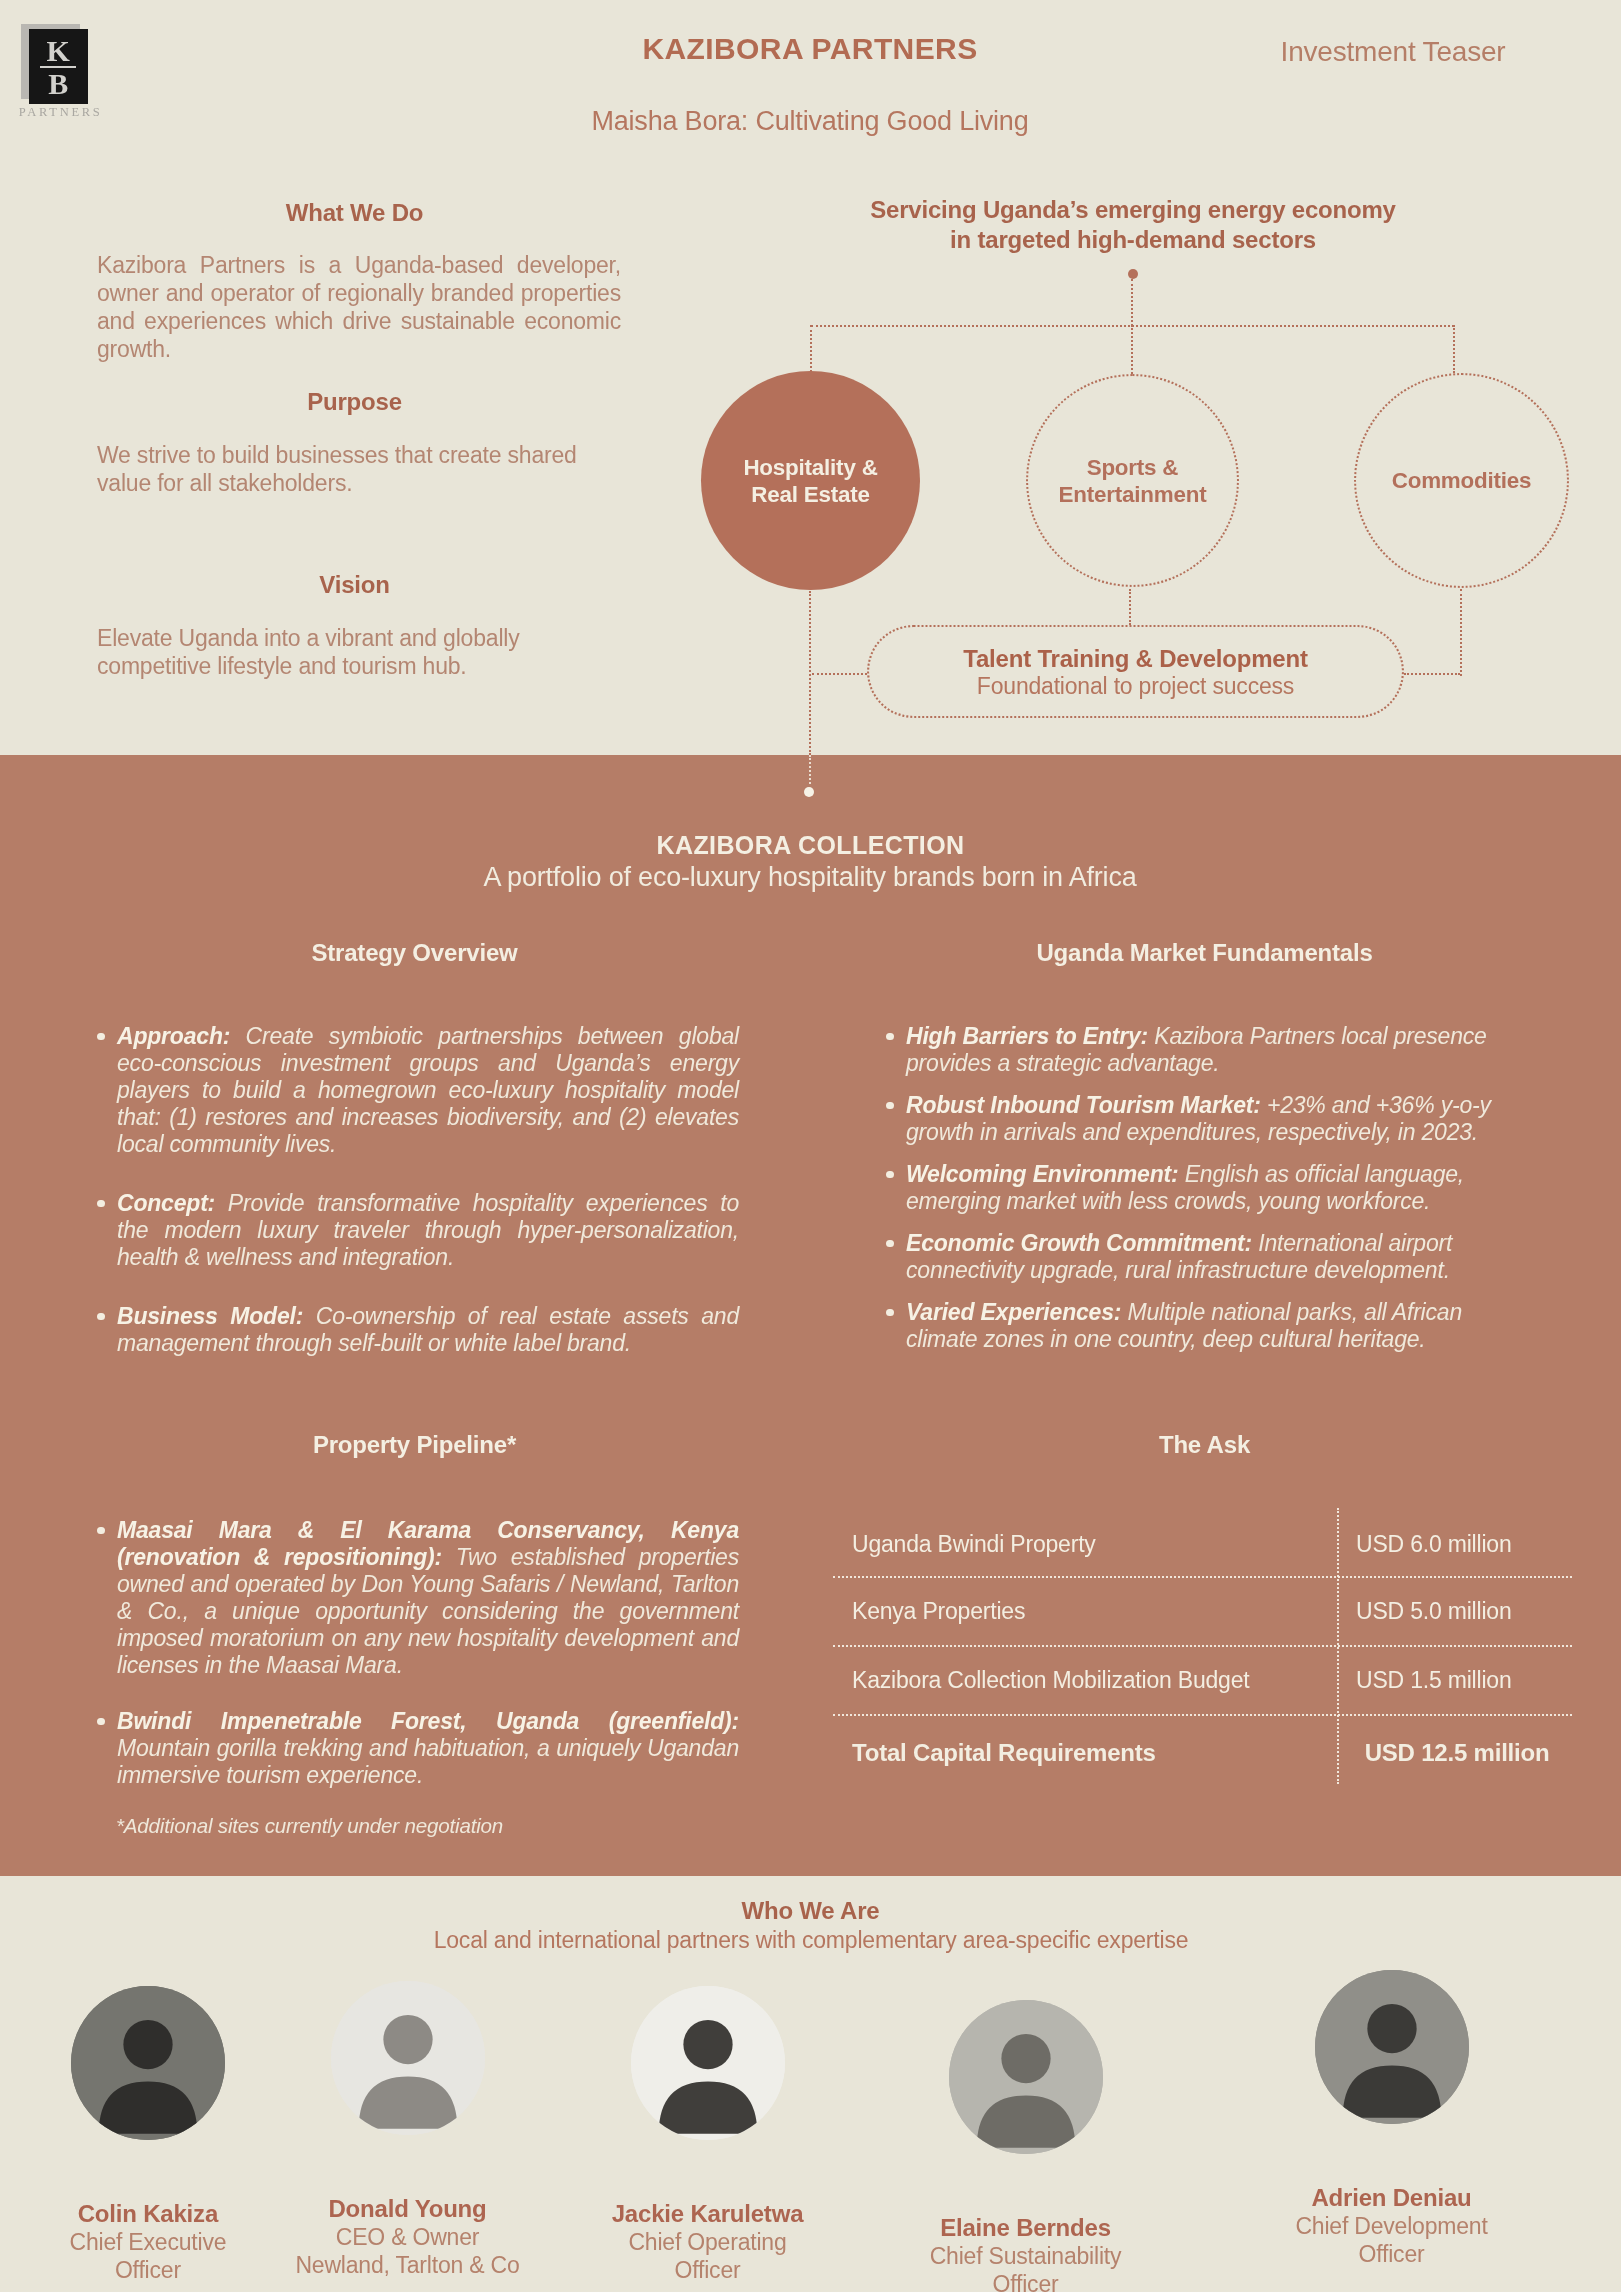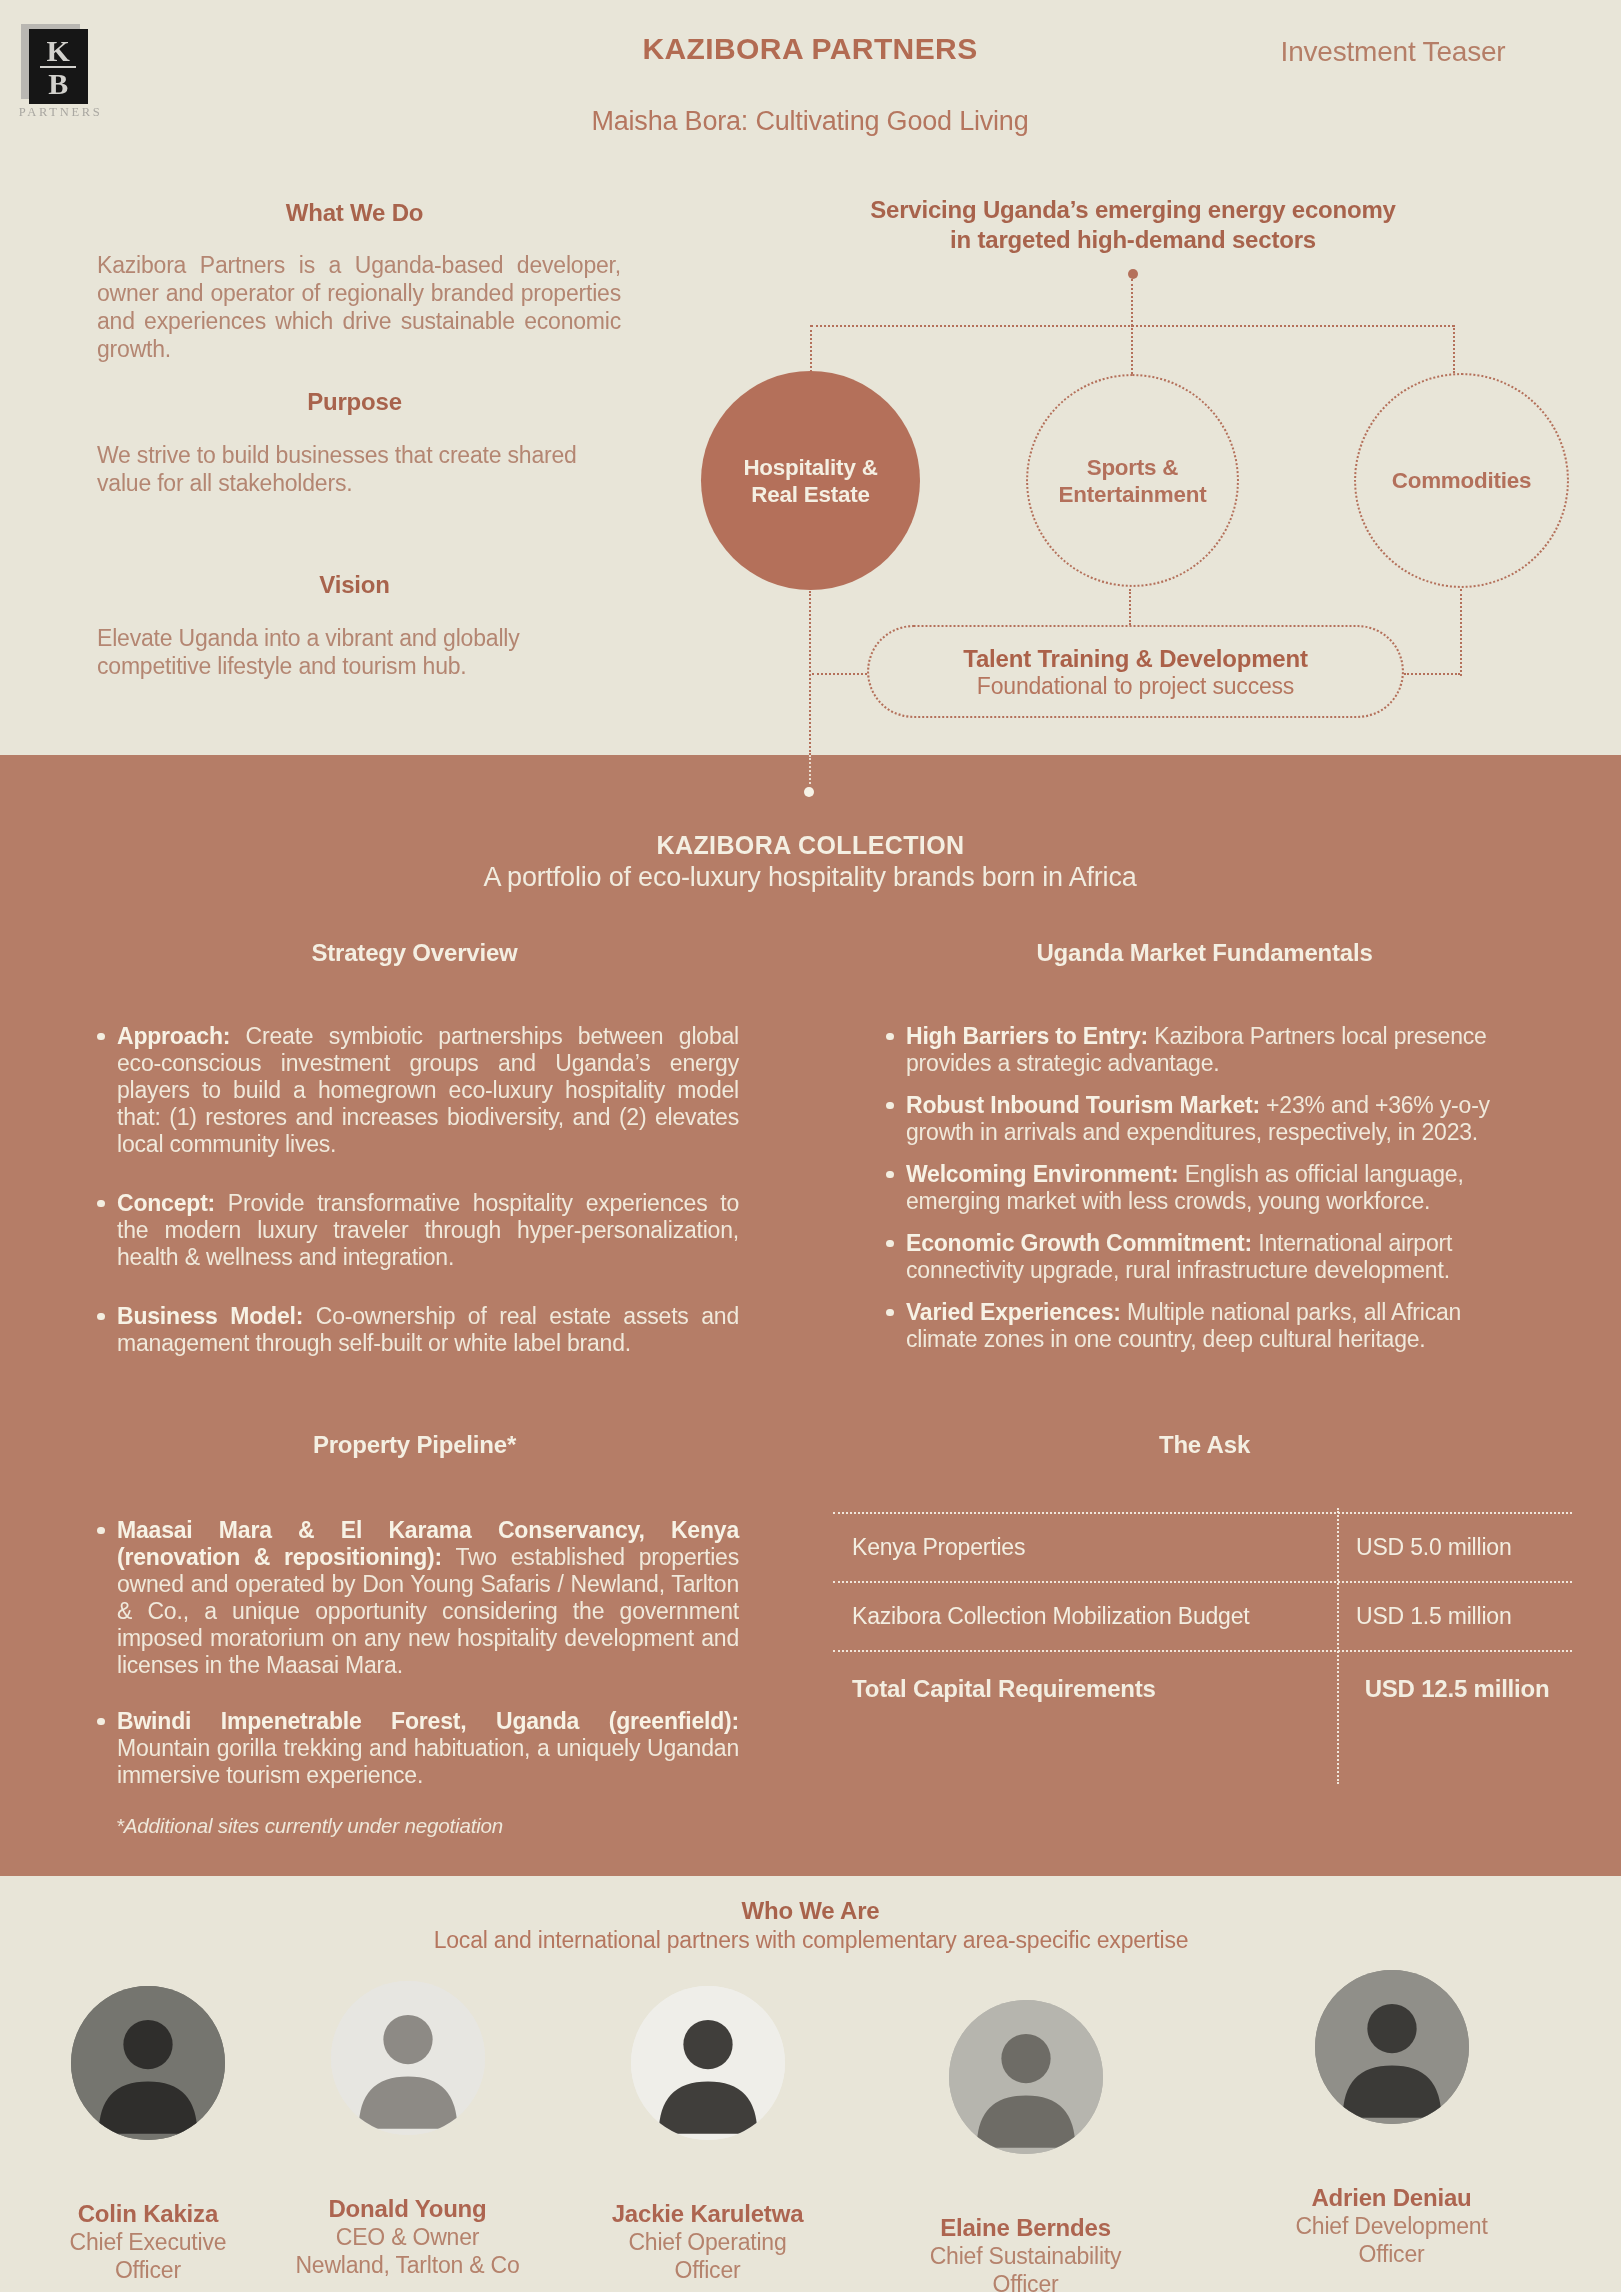--- a/index.html
+++ b/index.html
@@ -60,21 +60,21 @@
   .talent-title { font-weight:700; font-size:24px; color:#ab6149; line-height:29.6px; }
   .talent-sub   { font-size:23px; color:#b5765f; line-height:26px; }
   .h-dark { font-weight:700; font-size:24px; color:#f4efe2; text-align:center; position:absolute; }
   .collection-title { left:542px; top:831px; width:537px; font-size:25px; letter-spacing:0.4px; }
   .collection-sub   { left:407px; top:862px; width:806px; font-weight:400; font-size:27px; color:#f1ecdf; }
   .h-strategy { left:146px;  top:939px; width:537px; }
   .h-market   { left:936px; top:939px; width:537px; }
   .h-pipeline { left:146px;  top:1431px; width:537px; }
   .h-ask      { left:936px; top:1431px; width:537px; }
 
-  .blist { position:absolute; width:647px; }
+  .blist { position:absolute; width:647px;font-style:italic; }
   .strategy-list { left:92px;  top:1023px; }
   .market-list   { left:881px;  top:1023px; }
   .pipeline-list { left:92px;  top:1517px; }
   .li { position:relative; padding-left:25px; font-size:23px; line-height:27px; color:#f0e9db; }
   .li::before { content:""; position:absolute; left:5.4px; top:9.9px; width:7.2px; height:7.2px;
                 border-radius:50%; background:#f3eee1; }
   .li b { color:#f7f2e5; }
   .strategy-list .li { margin-bottom:32px; text-align:justify; }
   .market-list .li   { margin-bottom:15px; }
   .pipeline-list .li { margin-bottom:29px; text-align:justify; }
@@ -203,20 +203,24 @@
   <div class="h-dark h-pipeline">Property Pipeline*</div>
   <div class="blist pipeline-list">
     <div class="li"><b>Maasai Mara &amp; El Karama Conservancy, Kenya (renovation &amp; repositioning):</b> <span>Two established properties owned and operated by Don Young Safaris / Newland, Tarlton &amp; Co., a unique opportunity considering the government imposed moratorium on any new hospitality development and licenses in the Maasai Mara.</span></div>
     <div class="li"><b>Bwindi Impenetrable Forest, Uganda (greenfield):</b> <span>Mountain gorilla trekking and habituation, a uniquely Ugandan immersive tourism experience.</span></div>
   </div>
   <div class="footnote">*Additional sites currently under negotiation</div>
 
   <div class="h-dark h-ask">The Ask</div>
   <div class="ask-table">
     <div class="ask-vline"></div>
+    <div class="ask-row r1">
+      <div class="c-item">Uganda Bwindi Property</div>
+      <div class="c-amount">USD 6.0 million</div>
+    </div>
     <div class="ask-sep"></div>
     <div class="ask-row r2">
       <div class="c-item">Kenya Properties</div>
       <div class="c-amount">USD 5.0 million</div>
     </div>
     <div class="ask-sep"></div>
     <div class="ask-row r3">
       <div class="c-item">Kazibora Collection Mobilization Budget</div>
       <div class="c-amount">USD 1.5 million</div>
     </div>

